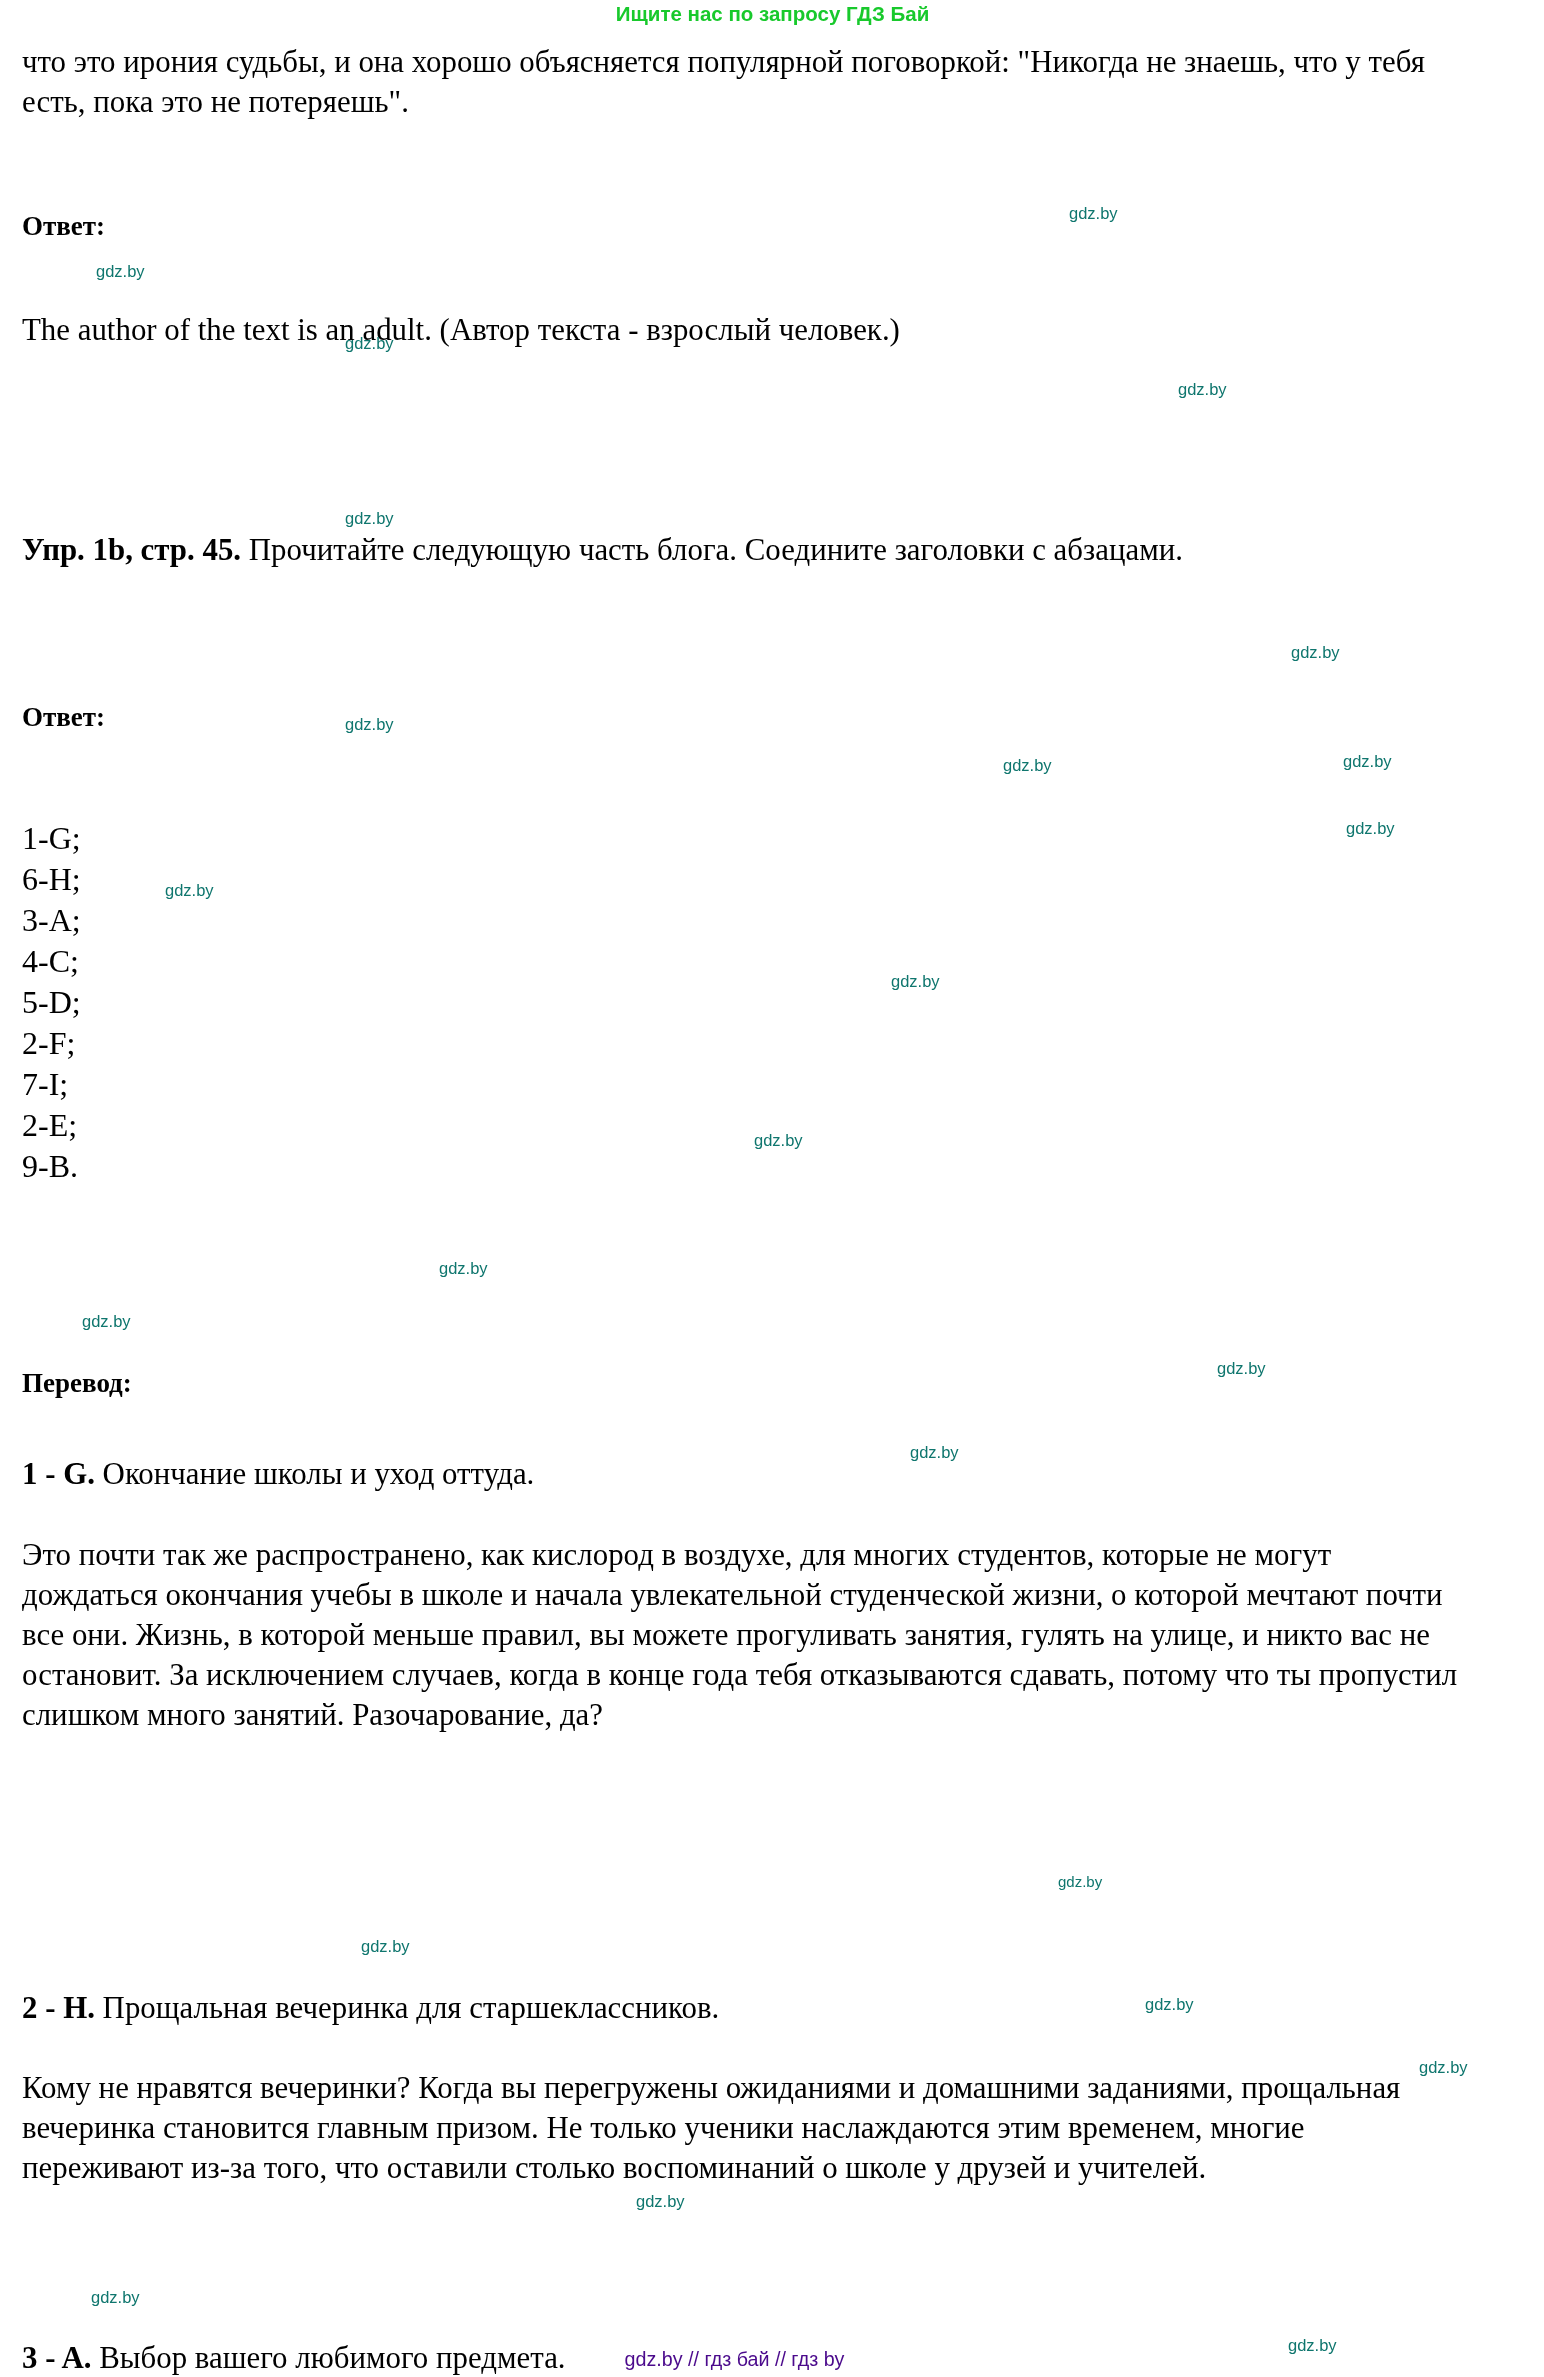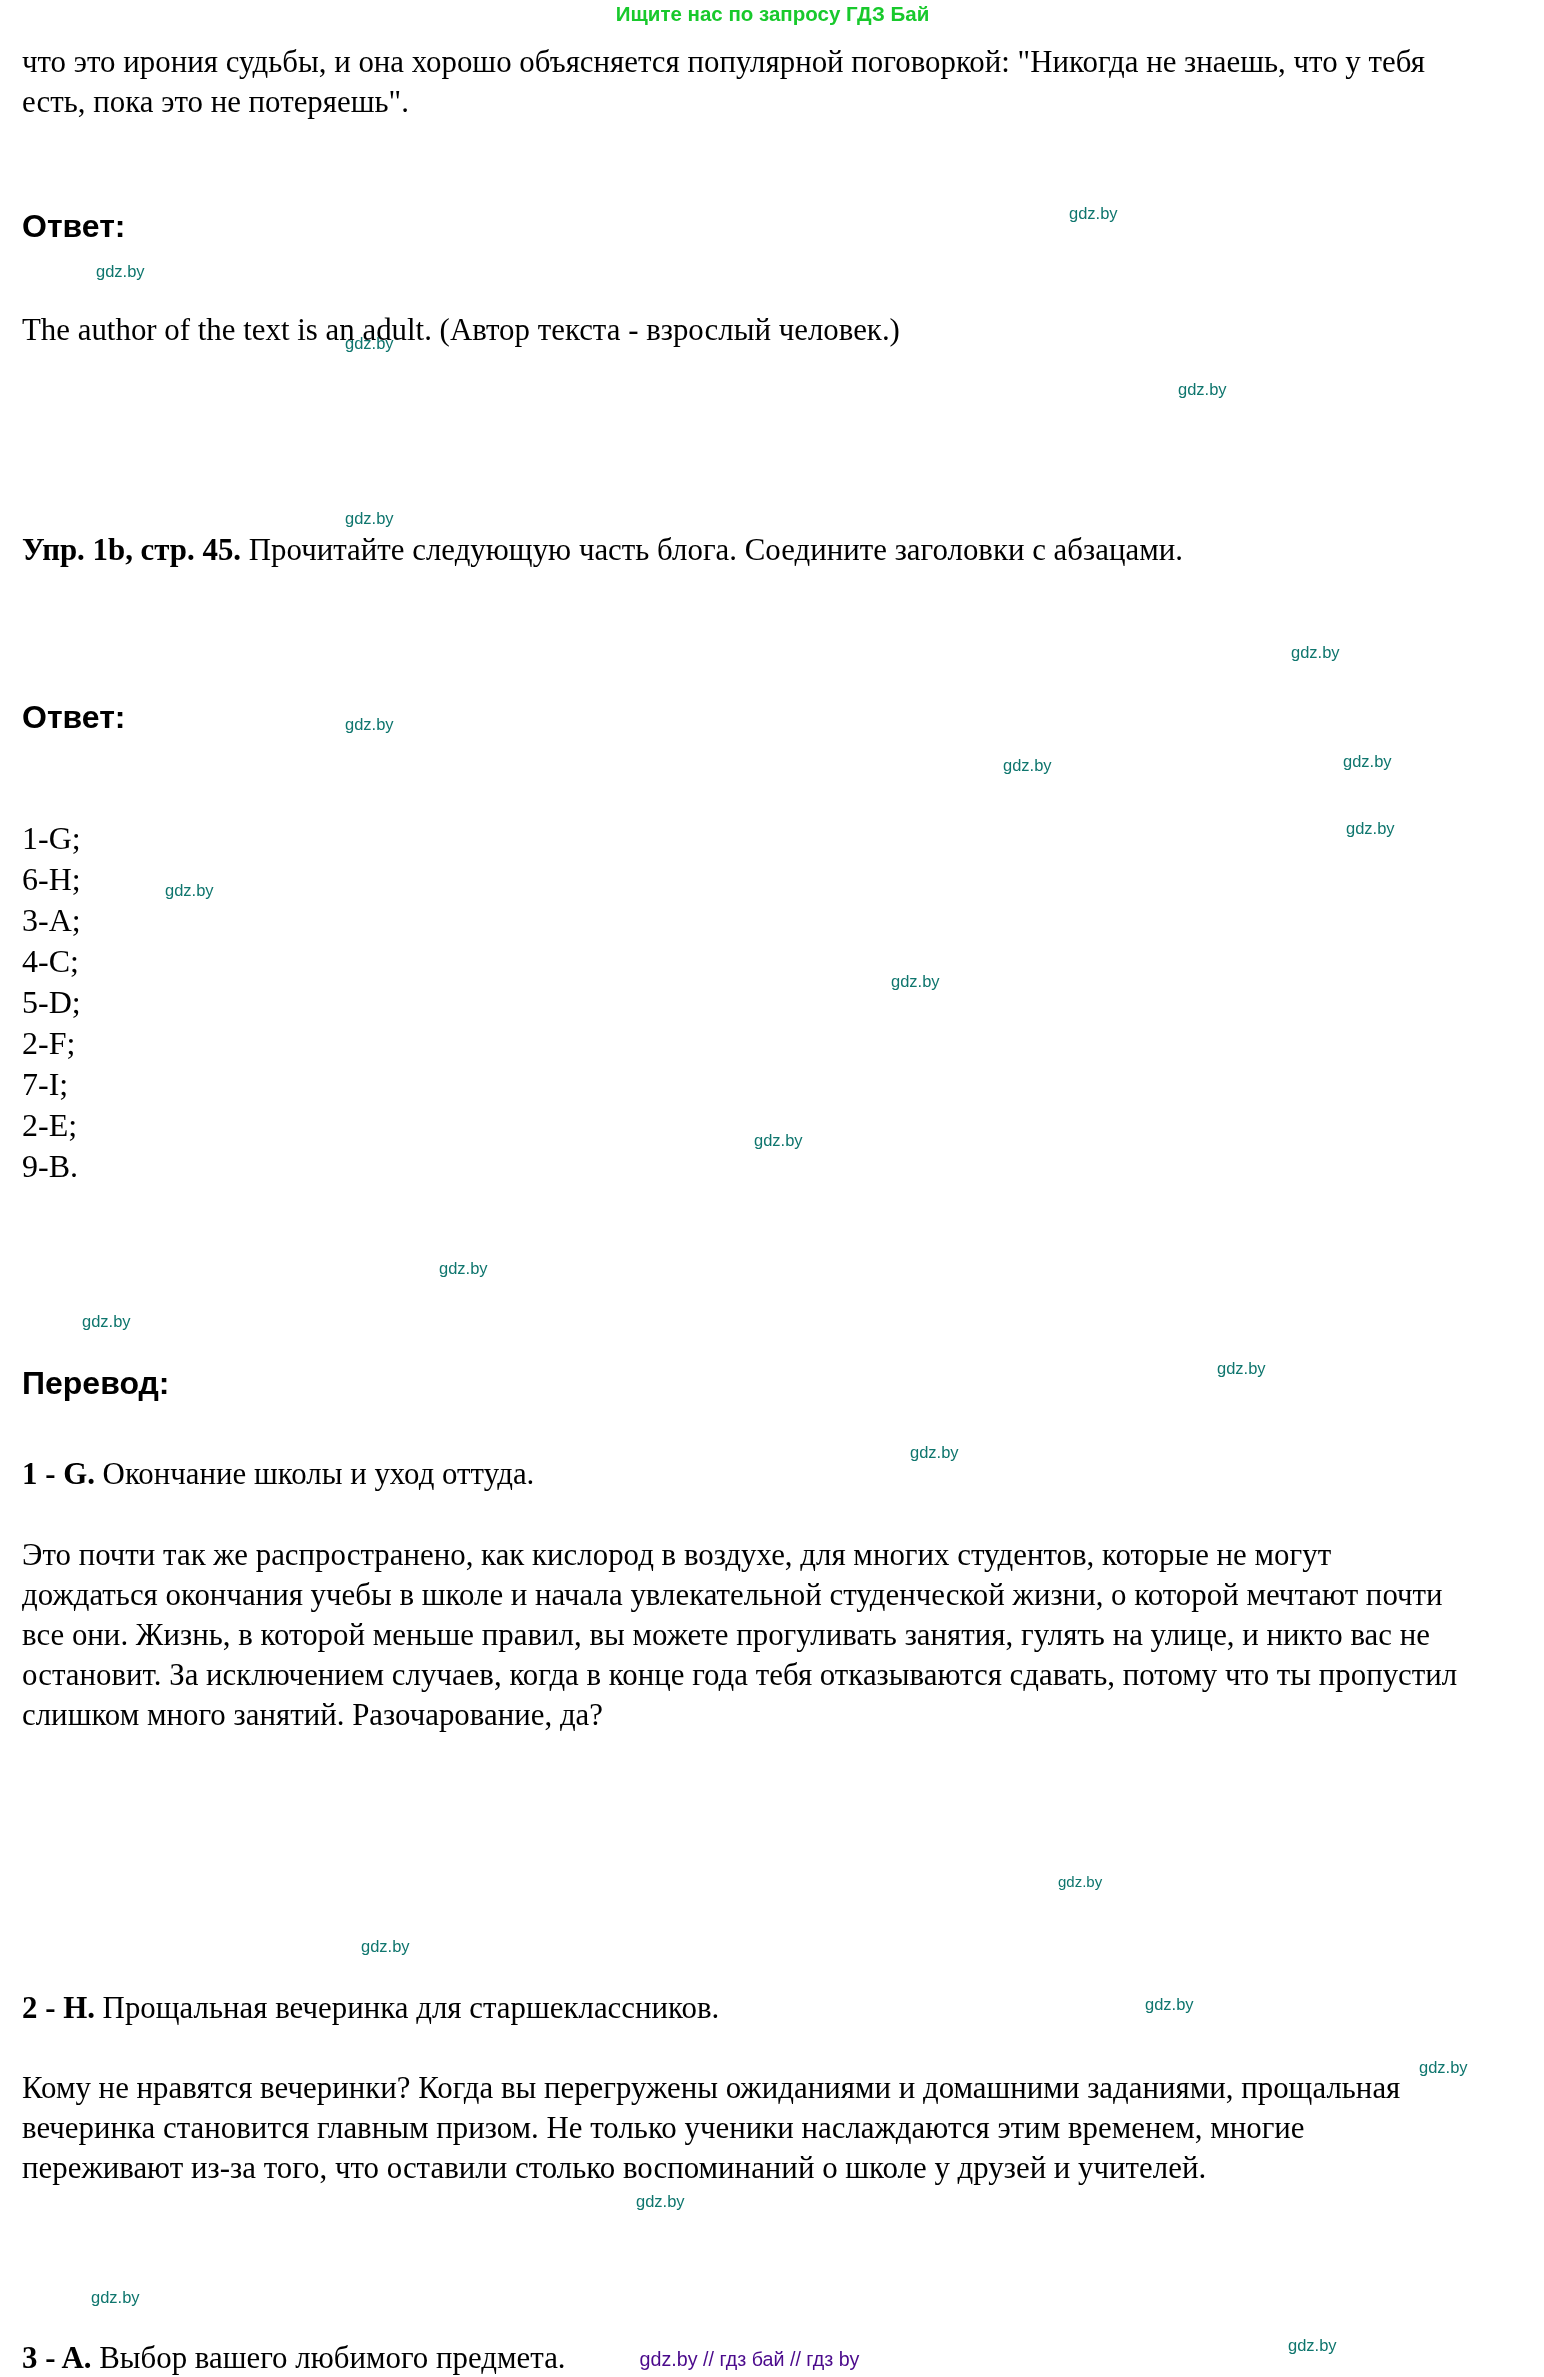--- a/index.html
+++ b/index.html
@@ -44,25 +44,25 @@
     line-height: 40px;
     font-family: "Liberation Serif", "DejaVu Serif", serif;
     color: #000;
     text-align: left;
     margin: 0;
     transform: scaleX(0.965);
     transform-origin: left top;
   }
 
   .heading {
-    font-size: 32px;
+    font-size: 27px;
     line-height: 40px;
     font-weight: bold;
     margin: 0;
-    font-family: Liberation Sans, sans-serif;
+    font-family: Liberation Serif, serif;
   }
 
   .lead {
     font-weight: bold;
   }
 
   
   .blk { position: absolute; left: 22px; }
 
   #intro-para        { top: 20.5px;   width: 1502px; }
@@ -105,21 +105,20 @@
     position: absolute;
     bottom: 6.3px;
     left: 0;
     width: 1469px;
     text-align: center;
     font-family: "Liberation Sans", "DejaVu Sans", sans-serif;
     font-size: 19.7px;
     font-weight: normal;
     color: #4B0A8C;
     white-space: nowrap;
-    padding-left: 15px;
   }
 </style>
 </head>
 <body>
 
 <div id="page">
 
   <div class="promo-banner">Ищите нас по запросу ГДЗ Бай</div>
 
   <div class="blk para" id="intro-para" style="top: 41px;">что это ирония судьбы, и она хорошо объясняется популярной поговоркой: "Никогда не знаешь, что у тебя есть, пока это не потеряешь".</div>

